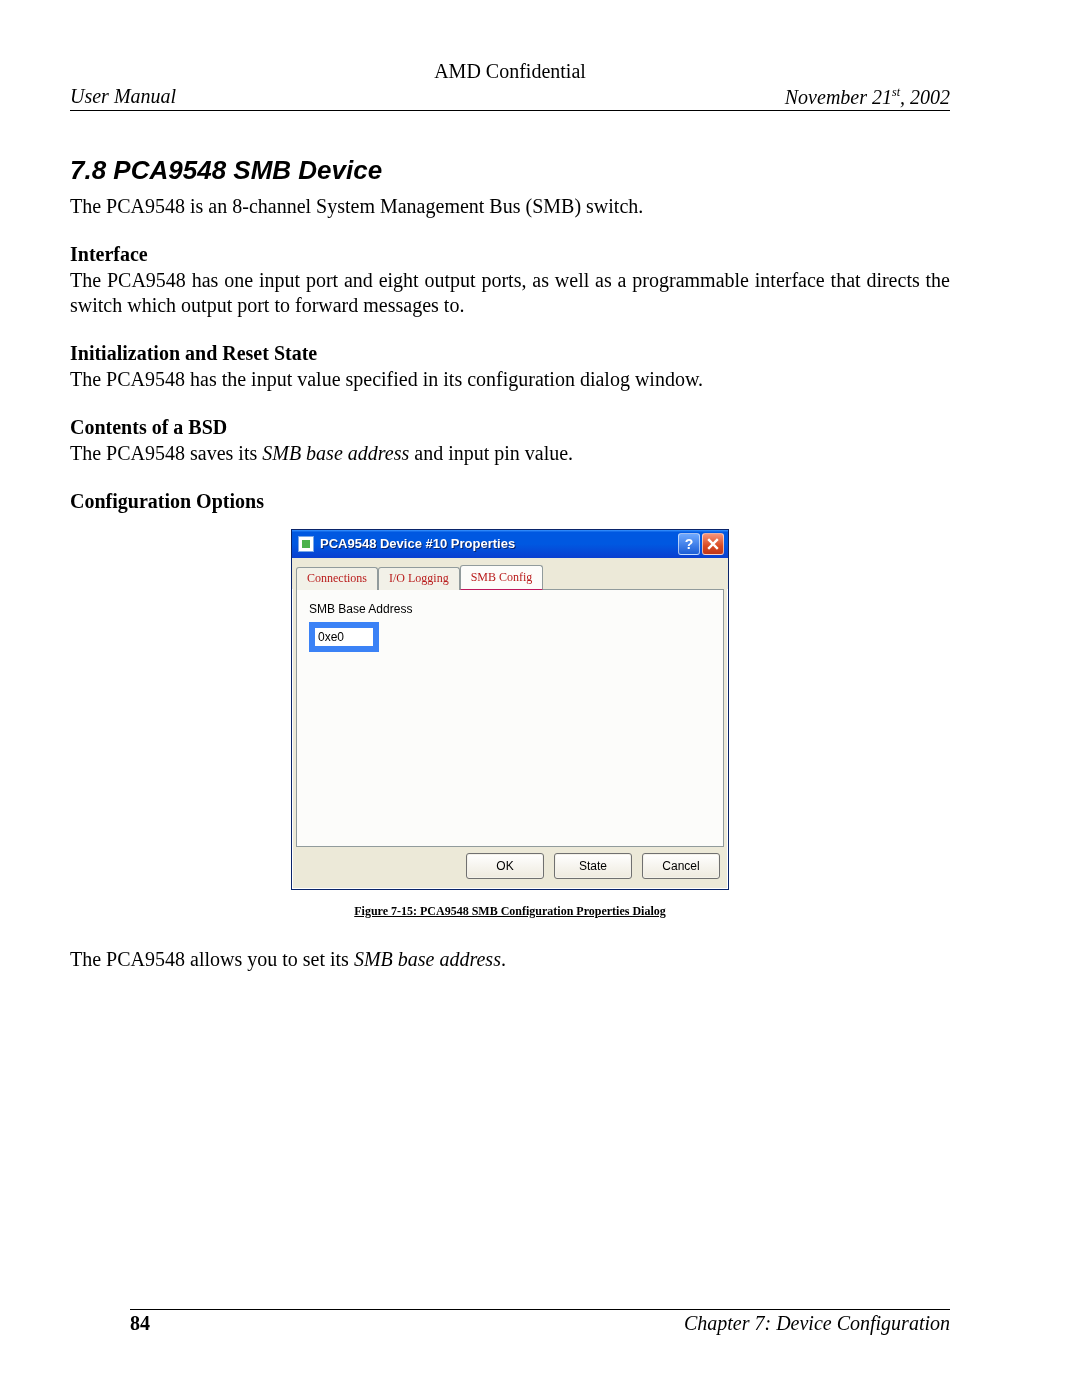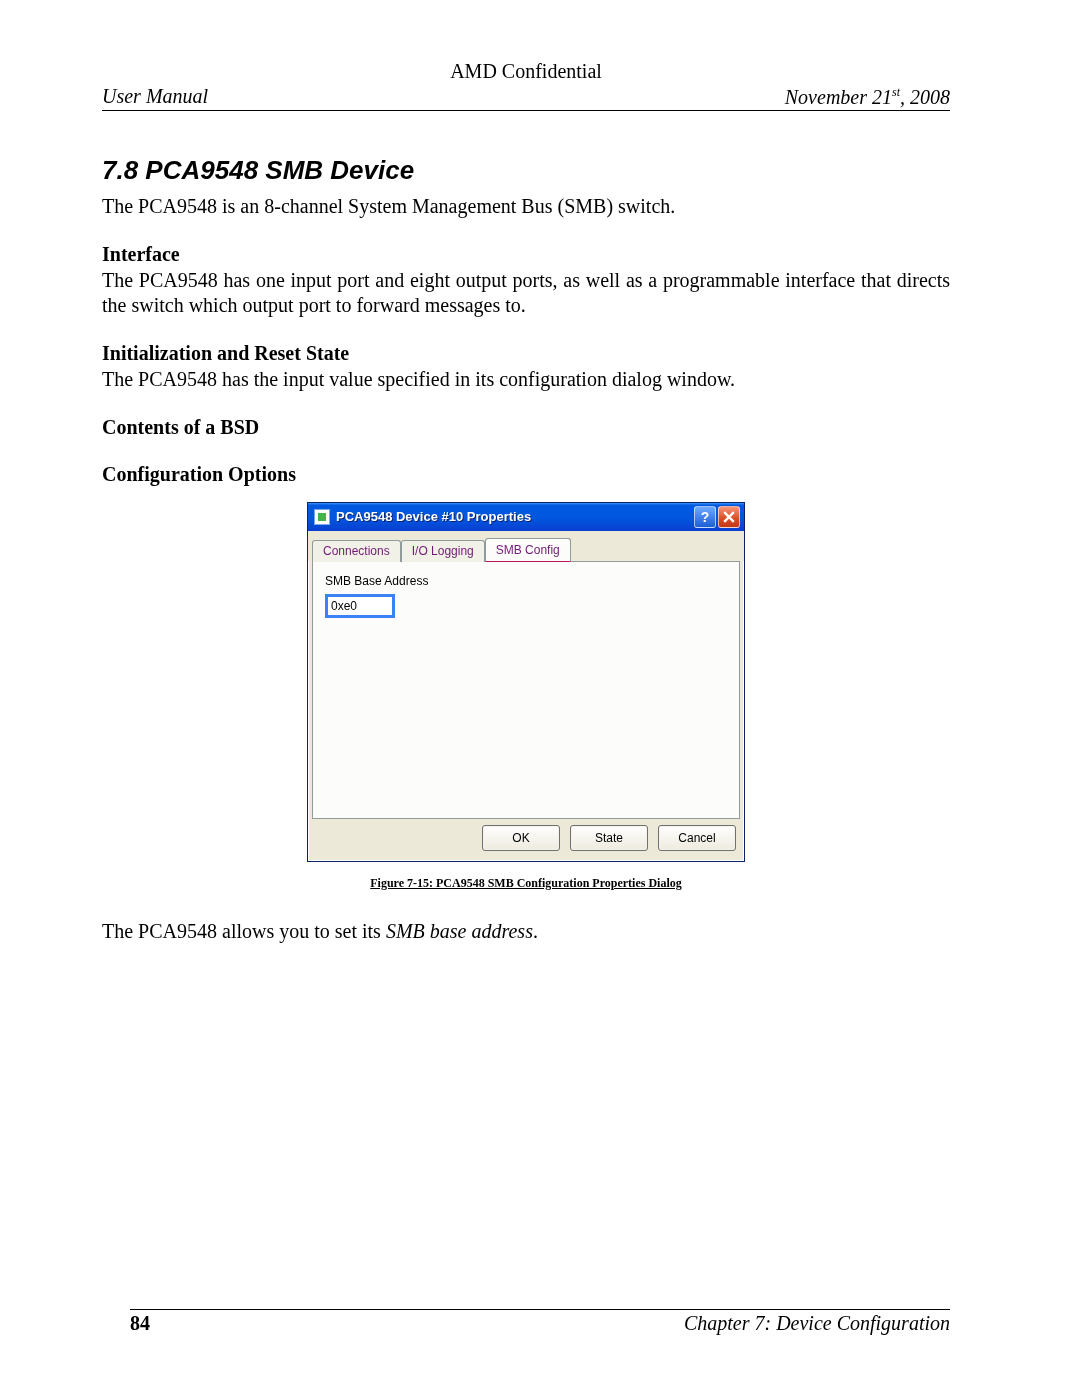--- a/index.html
+++ b/index.html
@@ -8,21 +8,20 @@
     background: #fff;
     font-family: "Times New Roman", Times, serif;
     color: #000;
     width: 1080px;
     height: 1397px;
     position: relative;
   }
   .page {
     box-sizing: border-box;
     padding: 60px 130px 0 70px;
-    margin-left: 32px;
   }
   .hdr-confidential {
     text-align: center;
     font-size: 20px;
     margin-bottom: 2px;
   }
   .hdr-row {
     display: flex;
     justify-content: space-between;
     font-style: italic;
@@ -137,23 +136,24 @@
   }
   .tab {
     border: 1px solid #919b9c;
     border-bottom: none;
     background: #efece3;
     padding: 3px 10px 4px 10px;
     margin-right: 0px;
     border-top-left-radius: 3px;
     border-top-right-radius: 3px;
     font-size: 12px;
-    color: #701a75;
+    color: #b91c1c;
     position: relative;
     top: 1px;
+    font-family: Liberation Serif, serif;
   }
   .tab.inactive {
     background: #f2f1e8;
   }
   .tab.active {
     background: #fcfcfa;
     border-bottom: 1px solid #be185d;
     z-index: 2;
     padding-top: 4px;
   }
@@ -165,21 +165,21 @@
     padding: 12px 12px;
     box-sizing: border-box;
   }
   .panel-label {
     font-size: 12px;
     color: #000;
     margin-bottom: 6px;
   }
   .panel-input {
     width: 70px;
-    border: 3px solid #3b82f6;
+    border: 6px solid #3b82f6;
     background: #fff;
     font-family: Tahoma, Arial, sans-serif;
     font-size: 12px;
     padding: 2px 3px;
     box-sizing: border-box;
   }
   .dlg-btn-row {
     display: flex;
     justify-content: flex-end;
     gap: 10px;
@@ -199,34 +199,37 @@
   }
 </style>
 </head>
 <body>
 
 <div class="page">
   <div class="hdr-confidential">AMD Confidential</div>
   <div class="hdr-row">
     <span>User Manual</span>
     <span class="date">
-      <span>November 21</span><sup>st</sup><span>, 2008</span>
+      <span>November 21</span><sup>st</sup><span>, 2002</span>
     </span>
   </div>
 
   <div class="section-title">7.8  PCA9548 SMB Device</div>
   <p class="body-text">The PCA9548 is an 8-channel System Management Bus (SMB) switch.</p>
 
   <div class="sub-head">Interface</div>
   <p class="body-text">The PCA9548 has one input port and eight output ports, as well as a programmable interface that directs the switch which output port to forward messages to.</p>
 
   <div class="sub-head">Initialization and Reset State</div>
   <p class="body-text">The PCA9548 has the input value specified in its configuration dialog window.</p>
 
   <div class="sub-head">Contents of a BSD</div>
+  <p class="body-text">
+    <span>The PCA9548 saves its </span><span class="italic">SMB base address</span><span> and input pin value.</span>
+  </p>
 
   <div class="sub-head">Configuration Options</div>
 
   <div class="dialog-wrap">
     <div class="dialog">
       <div class="titlebar">
         <span class="tb-icon"></span>
         <span class="tb-title">PCA9548 Device #10 Properties</span>
         <span class="tb-btn tb-help">?</span>
         <span class="tb-btn tb-close">

